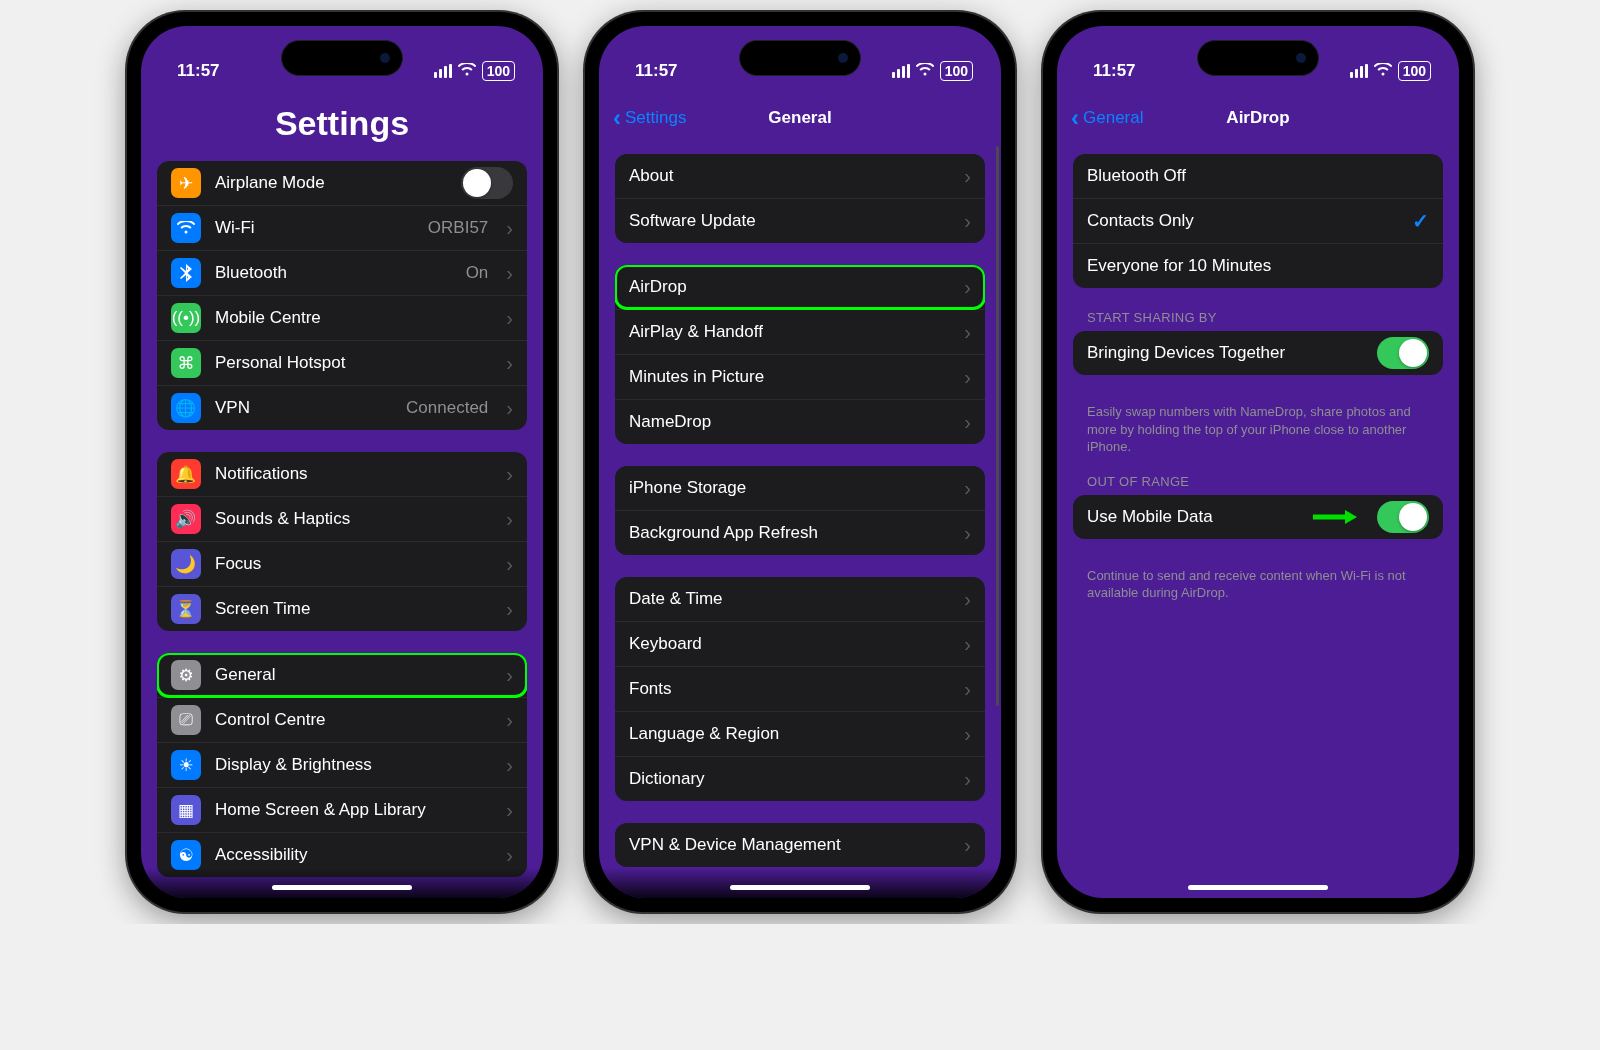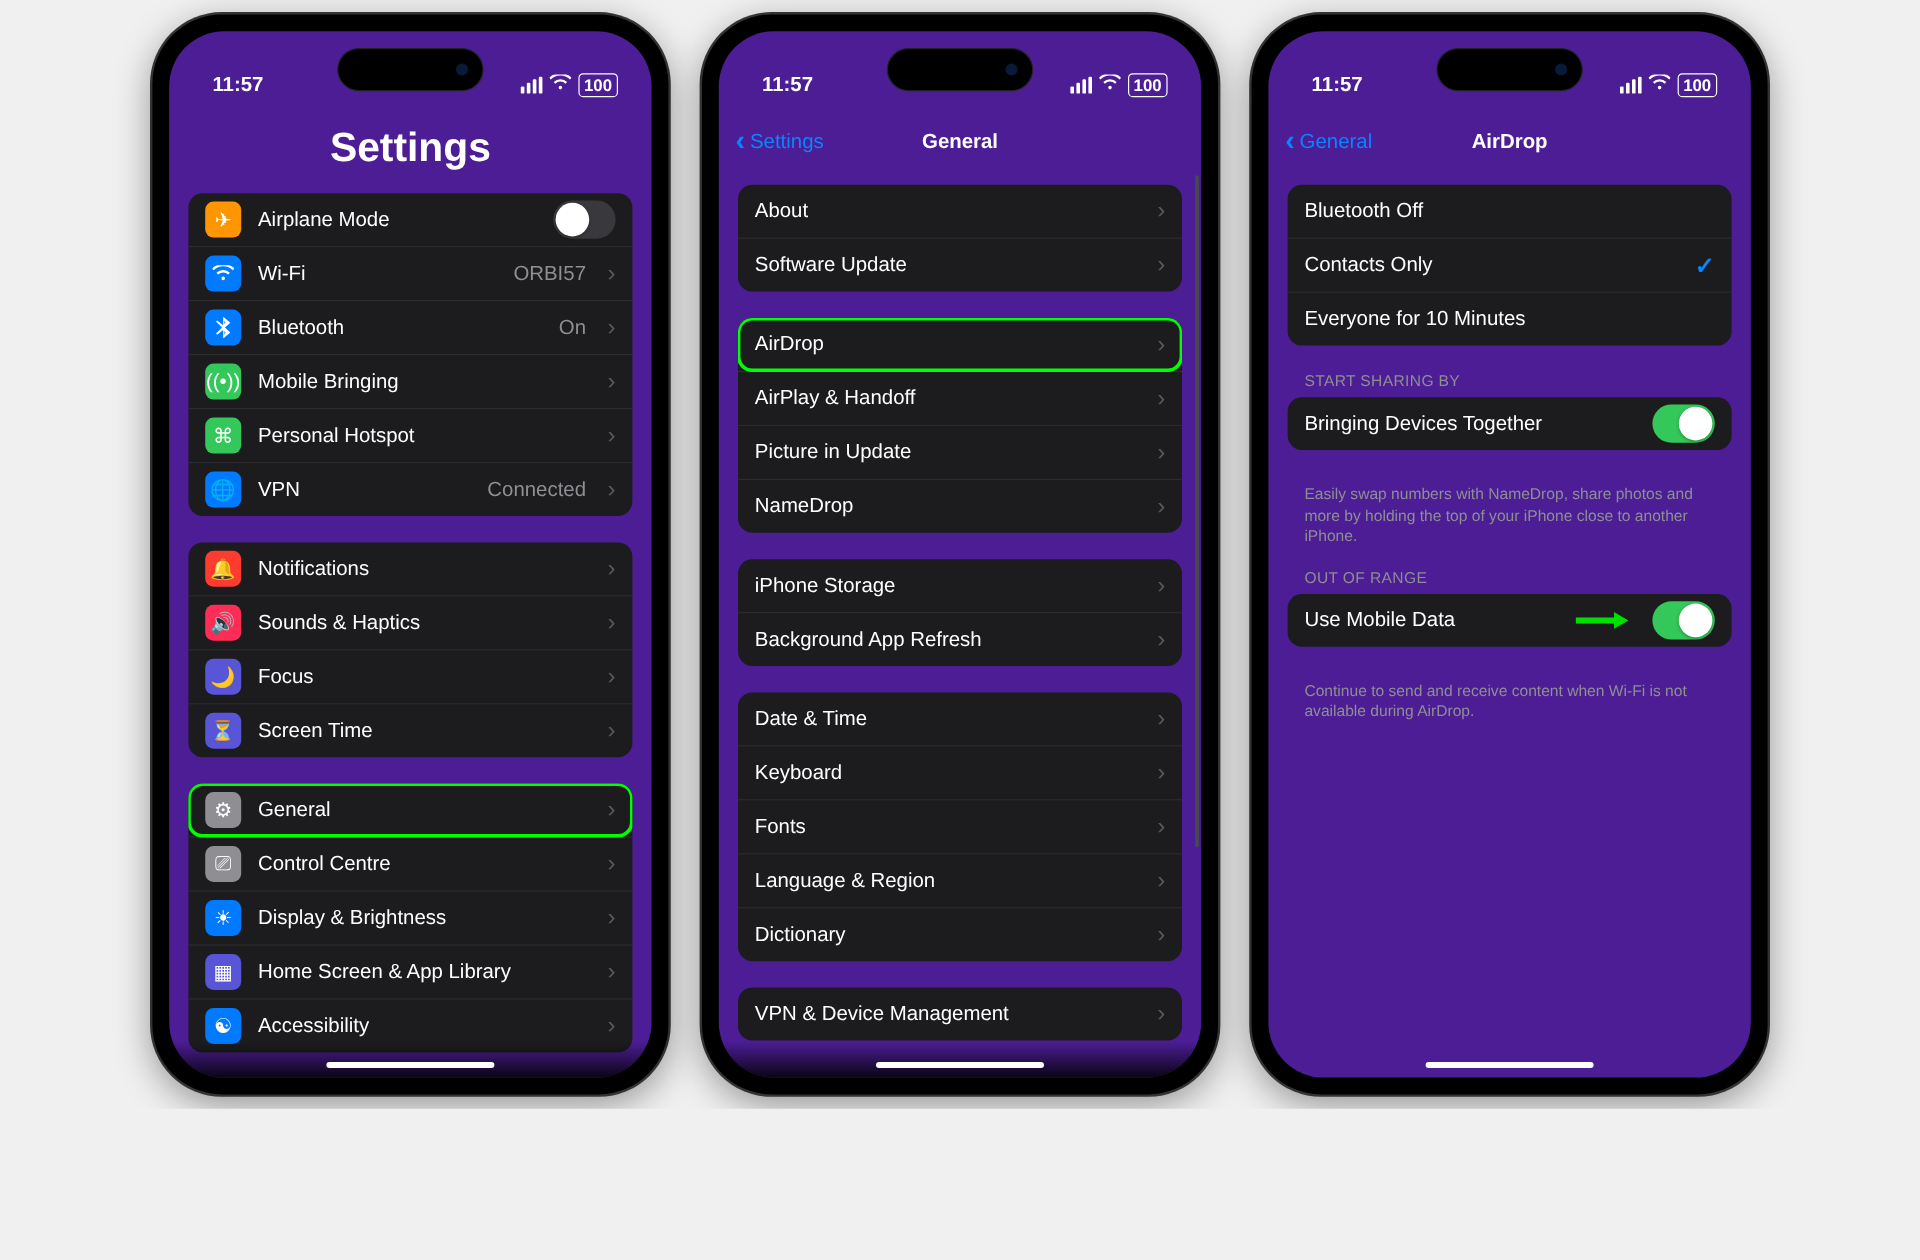--- a/index.html
+++ b/index.html
@@ -175,21 +175,21 @@
               <svg width="12" height="18" viewBox="0 0 12 18">
                 <path d="M6 0v7L1 3 0 4l5 5-5 5 1 1 5-4v7l6-5-4.5-4L12 5 6 0zm2 5L7 6V3l1 2zm0 8l-1 2v-3l1 1z" fill="#fff"></path>
               </svg>
             </span>
             <span class="label">Bluetooth</span>
             <span class="detail">On</span>
             <span class="chev">›</span>
           </div>
           <div class="cell">
             <span class="icon" style="background: rgb(52, 199, 89);">((•))</span>
-            <span class="label">Mobile Bringing</span>
+            <span class="label">Mobile Centre</span>
             <span class="chev">›</span>
           </div>
           <div class="cell">
             <span class="icon" style="background: rgb(52, 199, 89);">⌘</span>
             <span class="label">Personal Hotspot</span>
             <span class="chev">›</span>
           </div>
           <div class="cell">
             <span class="icon" style="background: rgb(0, 122, 255);">🌐</span>
             <span class="label">VPN</span>
@@ -294,21 +294,21 @@
       <div id="s2g2" class="group">
           <div class="cell highlight-border">
             <span class="label">AirDrop</span>
             <span class="chev">›</span>
           </div>
           <div class="cell">
             <span class="label">AirPlay &amp; Handoff</span>
             <span class="chev">›</span>
           </div>
           <div class="cell">
-            <span class="label">Picture in Update</span>
+            <span class="label">Minutes in Picture</span>
             <span class="chev">›</span>
           </div>
           <div class="cell">
             <span class="label">NameDrop</span>
             <span class="chev">›</span>
           </div>
         </div>
       <div id="s2g3" class="group">
           <div class="cell">
             <span class="label">iPhone Storage</span>

